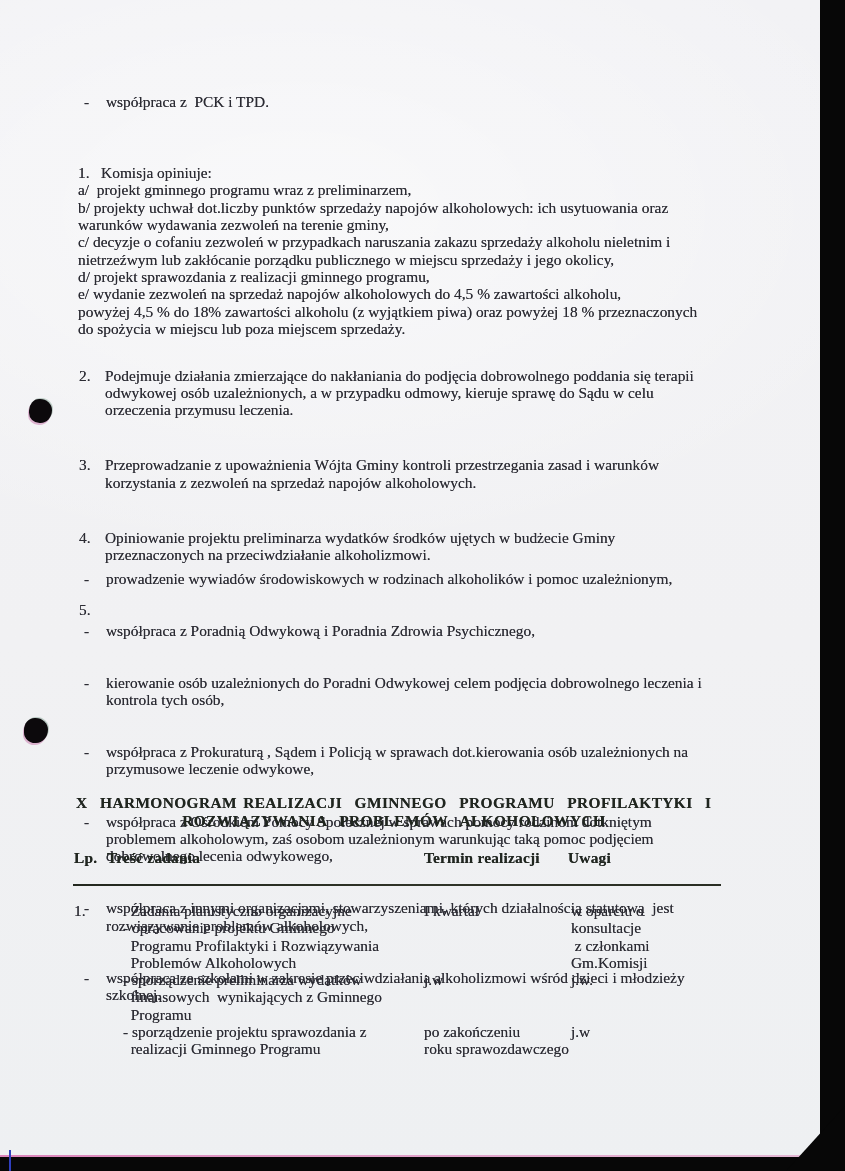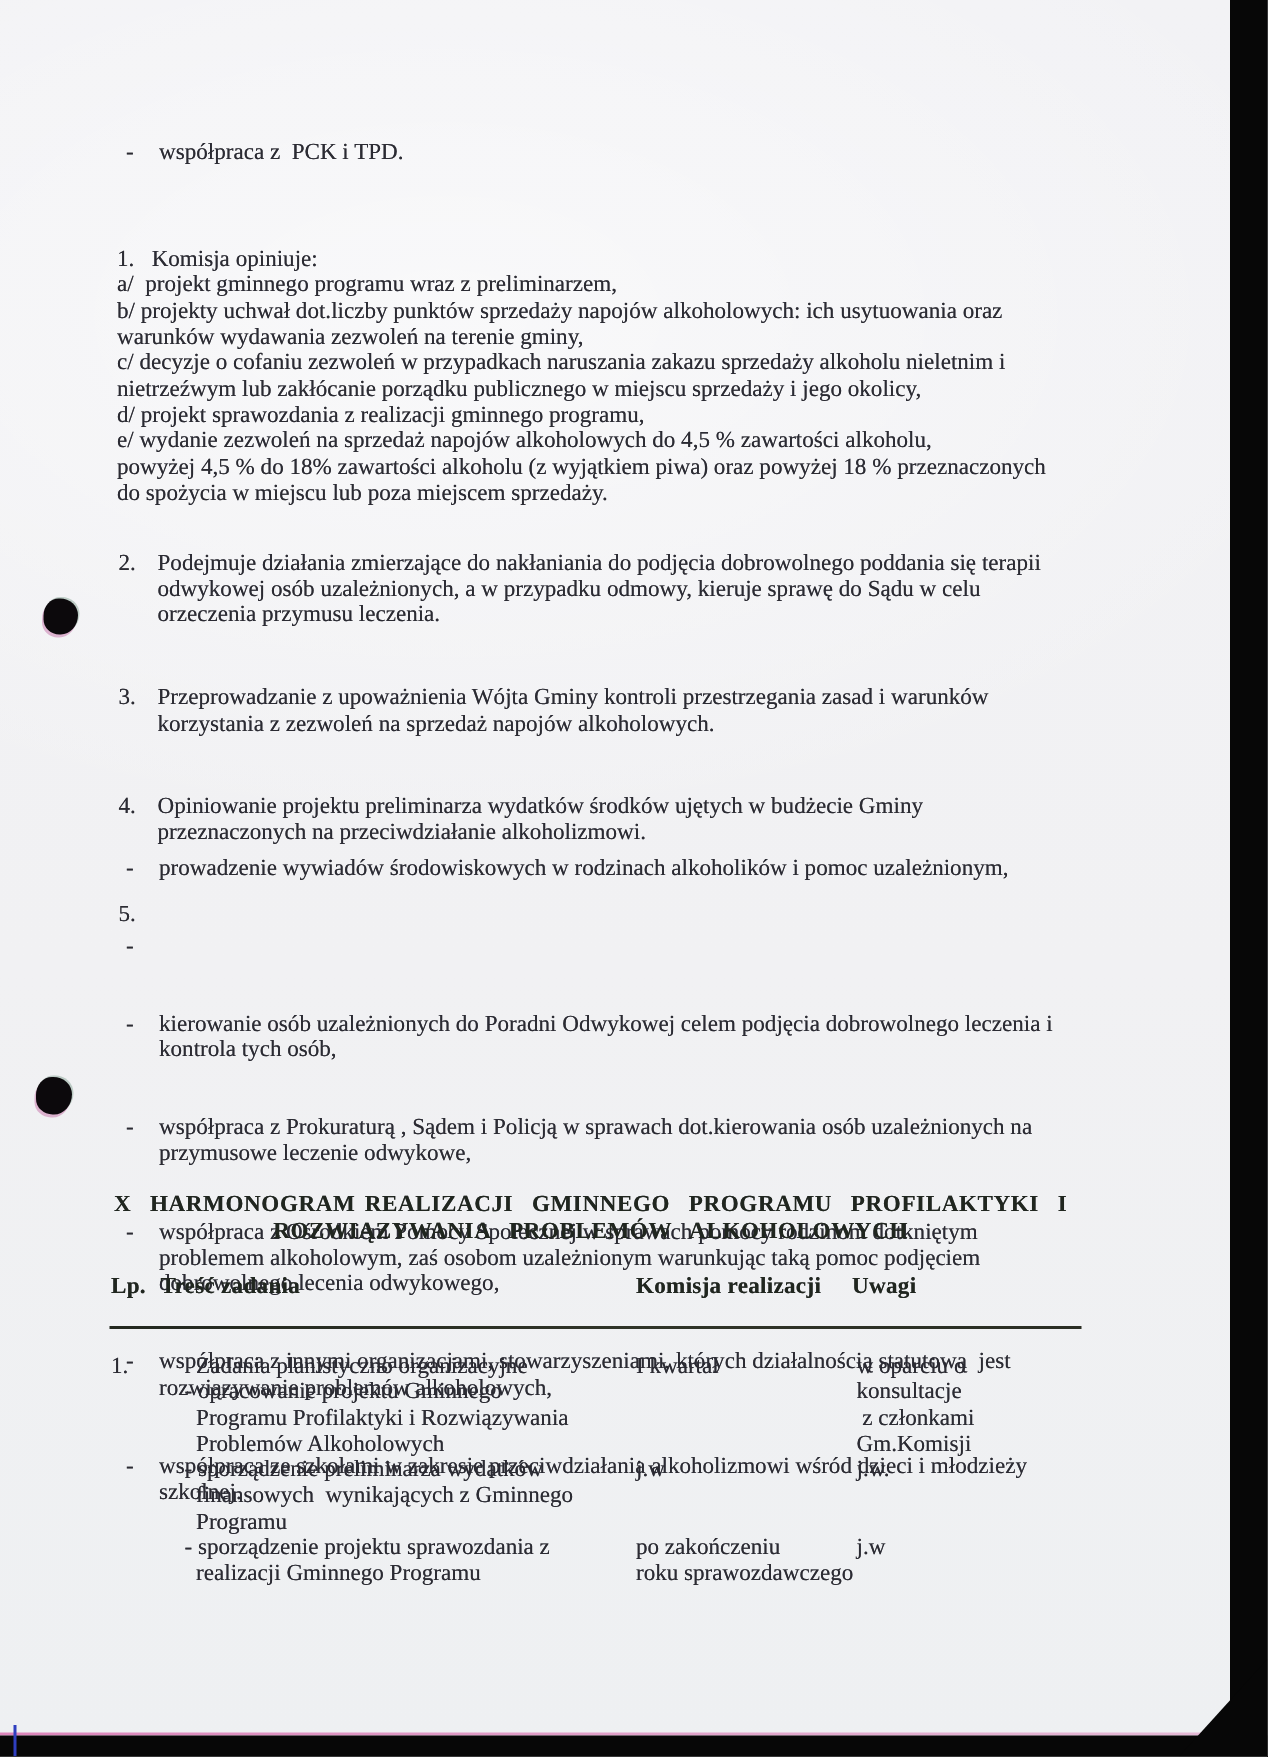--- a/index.html
+++ b/index.html
@@ -75,20 +75,21 @@
   </div>
 
 
   <div class="blk" style="left:84px;top:535px;">
     <div class="row">
       <span class="dash-col">-</span>
       <span class="body-col">prowadzenie wywiadów środowiskowych w rodzinach alkoholików i pomoc uzależnionym,</span>
     </div>
     <div class="row">
       <span class="dash-col">-</span>
+      <span class="body-col">współpraca z Poradnią Odwykową i Poradnia Zdrowia Psychicznego,</span>
     </div>
     <div class="row">
       <span class="dash-col">-</span>
       <span class="body-col">kierowanie osób uzależnionych do Poradni Odwykowej celem podjęcia dobrowolnego leczenia i
 kontrola tych osób,</span>
     </div>
     <div class="row">
       <span class="dash-col">-</span>
       <span class="body-col">współpraca z Prokuraturą , Sądem i Policją w sprawach dot.kierowania osób uzależnionych na
 przymusowe leczenie odwykowe,</span>
@@ -109,21 +110,21 @@
       <span class="body-col">współpraca ze szkołami w zakresie przeciwdziałania alkoholizmowi wśród dzieci i młodzieży
 szkolnej.</span>
     </div>
   </div>
 
   <div class="blk sched-head" style="left:76px;top:794px;">X  HARMONOGRAM REALIZACJI  GMINNEGO  PROGRAMU  PROFILAKTYKI  I
 ROZWIĄZYWANIA  PROBLEMÓW  ALKOHOLOWYCH</div>
 
   <div class="blk bold" style="left:74px;top:849px;">Lp.</div>
   <div class="blk bold" style="left:107px;top:849px;">Treść zadania</div>
-  <div class="blk bold" style="left:424px;top:849px;">Komisja realizacji</div>
+  <div class="blk bold" style="left:424px;top:849px;">Termin realizacji</div>
   <div class="blk bold" style="left:568px;top:849px;text-align:center;">Uwagi</div>
 
   <div class="hr" style="left:73px;top:884px;width:648px;"></div>
 
   <div class="blk" style="left:74px;top:902px;">1.</div>
   <div class="blk" style="left:123px;top:902px;line-height:17.3px;">  Zadania planistyczno organizacyjne
 - opracowanie projektu Gminnego
   Programu Profilaktyki i Rozwiązywania
   Problemów Alkoholowych
 - sporządzenie preliminarza wydatków

